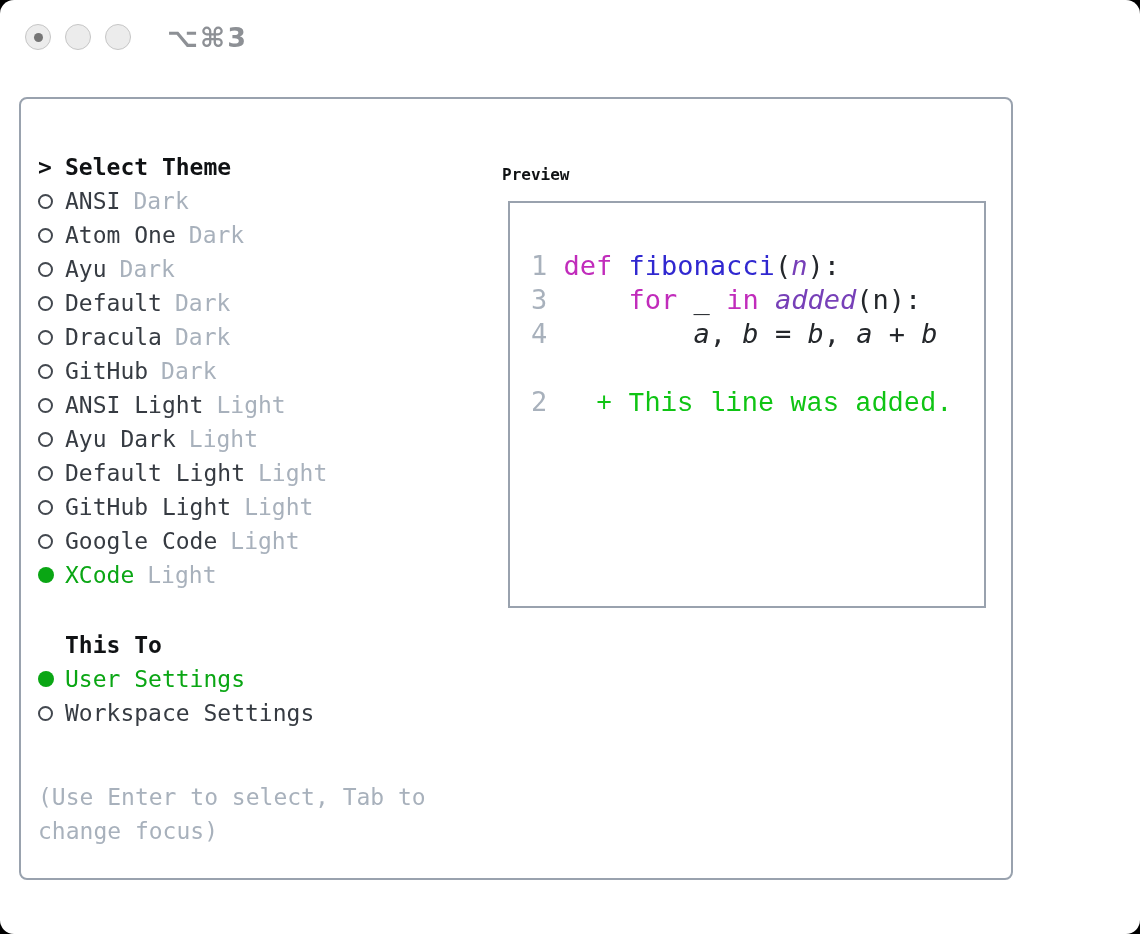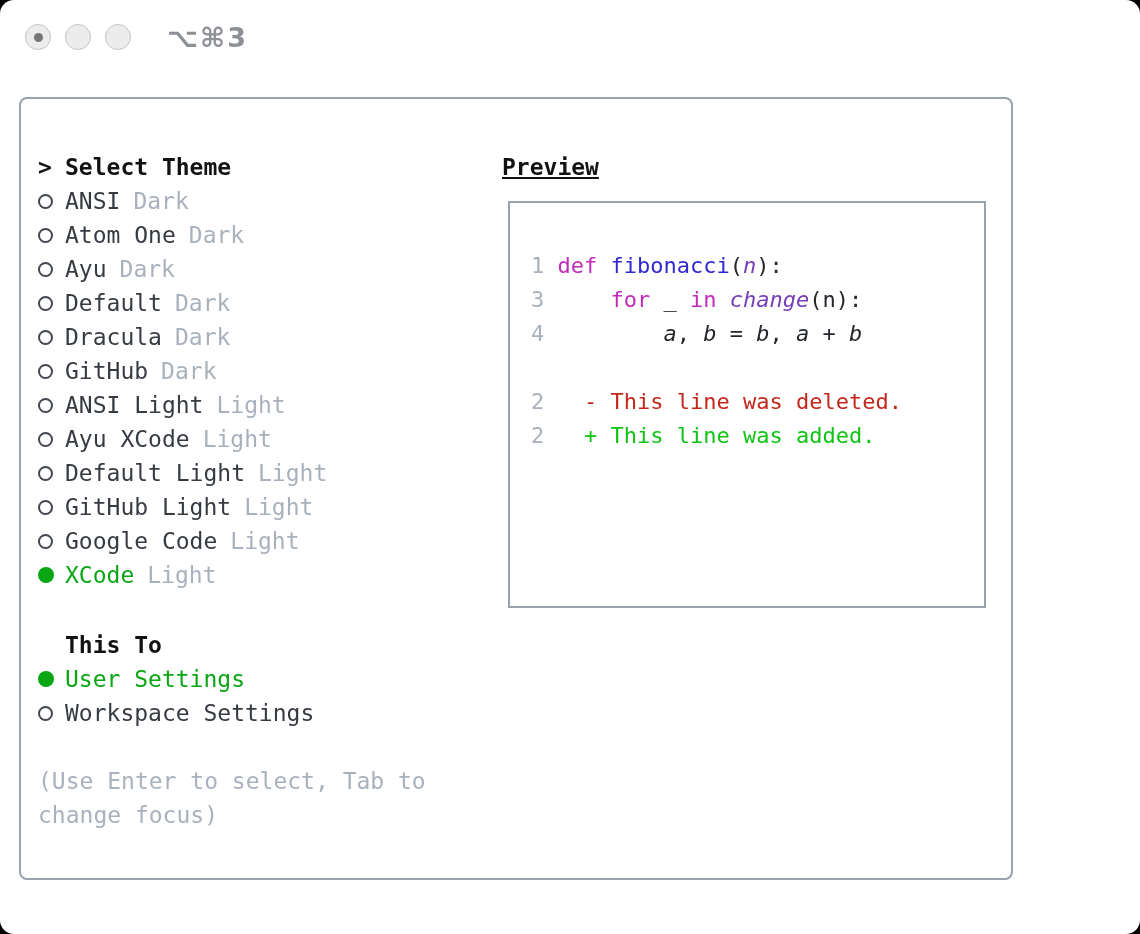--- a/index.html
+++ b/index.html
@@ -35,40 +35,40 @@
   .row { display:flex; align-items:center; height:34px; }
   .glyph { width:27px; display:flex; align-items:center; flex:none; }
   .ring { width:15px; height:15px; border:2px solid #43484F; border-radius:50%; }
   .row.selected .ring { width:16px; height:16px; border:none; background:var(--accent_green); }
   .caret { color:var(--heading); font-weight:bold; }
   .hdr { color:var(--heading); font-weight:bold; }
   .name { color:var(--text); white-space:pre; }
   .row.selected .name { color:var(--accent_green); }
   .variant { color:var(--muted); margin-left:13px; white-space:pre; }
   .spacer36 { height:36px; } .spacer34 { height:34px; }
-  .hint { width:420px; color:var(--muted); line-height:34px; margin-top:0; }
-  
-  .preview-title { position:absolute; left:481px; top:51px; font-size:23px; height:34px;
-    display:flex; align-items:center; color:var(--heading); font-weight:bold;text-decoration:underline; }
+  .hint { width:420px; color:var(--muted); line-height:34px; margin-top:16px; }
+  
+  .preview-title { position:absolute; left:481px; top:58px; font-size:16px; height:34px;
+    display:flex; align-items:center; color:var(--heading); font-weight:bold; }
   .preview-box {
     position:absolute; left:487px; top:102px; width:478px; height:407px;
     border:2px solid var(--border_gray); background:#fff;
     padding:46px 0 0 21px; overflow:hidden;
   }
-  .code-line { height:34px; white-space:pre; font-size:22px; line-height:34px; }
+  .code-line { height:34px; white-space:pre; font-size:27px; line-height:34px; }
   .ln { color:var(--muted); }
   .tk-kw    { color:var(--keyword); }
   .tk-fn    { color:var(--function); }
   .tk-num   { color:var(--number_literal); }
   .tk-param { color:var(--parameter); font-style:italic; }
   .tk-ident { color:var(--code_text); font-style:italic; }
   .tk-plain { color:var(--code_text); }
   .tk-ctx   { color:var(--context_gray); }
   .tk-del   { color:var(--deleted_red); }
-  .tk-add   { color:var(--added_green); }
+  .tk-add   { color:var(--added_green);font-family:Liberation Mono, monospace; }
 </style>
 </head>
 <body>
 
 <div class="window">
 
   <div class="titlebar">
     <div class="tl-btn" style="left:25px">
         <div class="tl-dot"></div>
       </div>
@@ -139,21 +139,21 @@
               <span class="ring"></span>
             </span>
     <span class="name">ANSI Light</span>
     <span class="variant">Light</span>
   </div>
 
   <div class="row">
     <span class="glyph">
               <span class="ring"></span>
             </span>
-    <span class="name">Ayu XCode</span>
+    <span class="name">Ayu Dark</span>
     <span class="variant">Light</span>
   </div>
 
   <div class="row">
     <span class="glyph">
               <span class="ring"></span>
             </span>
     <span class="name">Default Light</span>
     <span class="variant">Light</span>
   </div>
@@ -211,22 +211,21 @@
       <div class="spacer34"></div>
 
       <p class="hint">(Use Enter to select, Tab to change focus)</p>
     </div>
 
     <div class="preview-title">Preview</div>
 
     <div class="preview-box">
       <div id="code-container">
           <div class="code-line"><span class="ln">1</span> <span class="tk-kw">def</span><span class="tk-plain"> </span><span class="tk-fn">fibonacci</span><span class="tk-plain">(</span><span class="tk-param">n</span><span class="tk-plain">):</span></div>
-          <div class="code-line"><span class="ln">3</span> <span class="tk-plain">    </span><span class="tk-kw">for</span><span class="tk-plain"> _ </span><span class="tk-kw">in</span><span class="tk-plain"> </span><span class="tk-param">change</span><span class="tk-plain">(n):</span></div>
+          <div class="code-line"><span class="ln">3</span> <span class="tk-plain">    </span><span class="tk-kw">for</span><span class="tk-plain"> _ </span><span class="tk-kw">in</span><span class="tk-plain"> </span><span class="tk-param">added</span><span class="tk-plain">(n):</span></div>
           <div class="code-line"><span class="ln">4</span> <span class="tk-plain">        </span><span class="tk-ident">a</span><span class="tk-plain">, </span><span class="tk-ident">b</span><span class="tk-plain"> = </span><span class="tk-ident">b</span><span class="tk-plain">, </span><span class="tk-ident">a</span><span class="tk-plain"> + </span><span class="tk-ident">b</span></div>
           <div class="code-line"></div>
-          <div class="code-line"><span class="ln">2</span> <span class="tk-del">  - This line was deleted.</span></div>
           <div class="code-line"><span class="ln">2</span> <span class="tk-add">  + This line was added.</span></div>
         </div>
     </div>
 
   </div>
 </div>
 
 </body></html>

